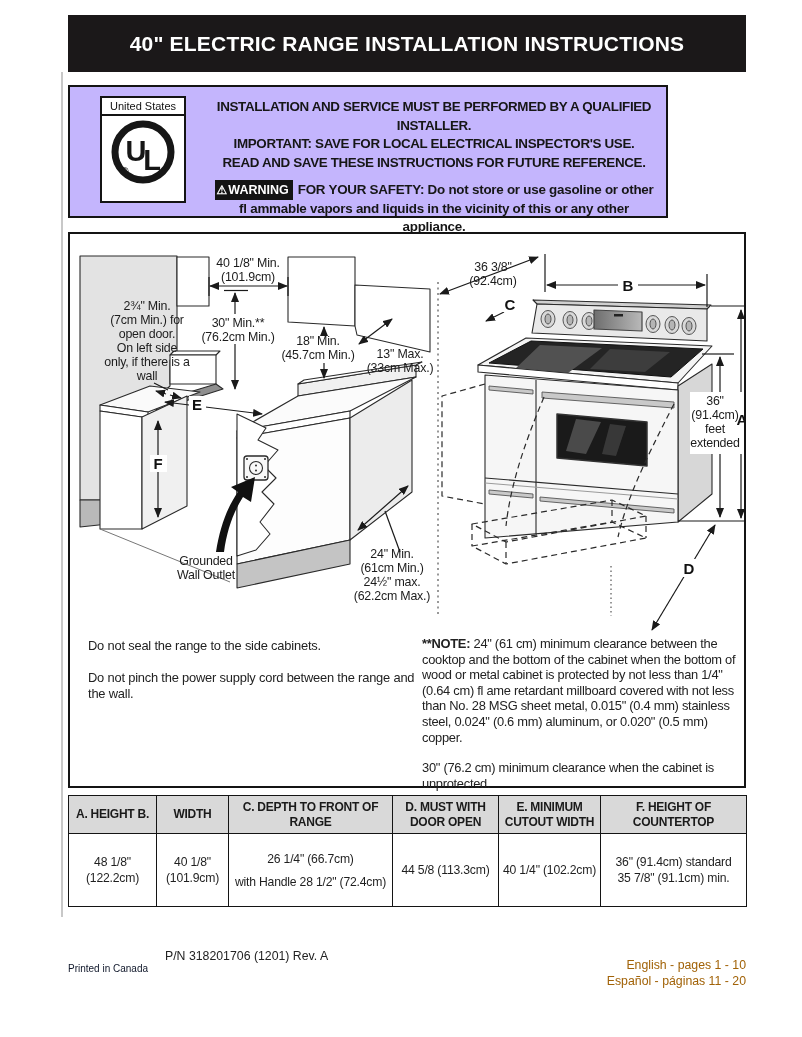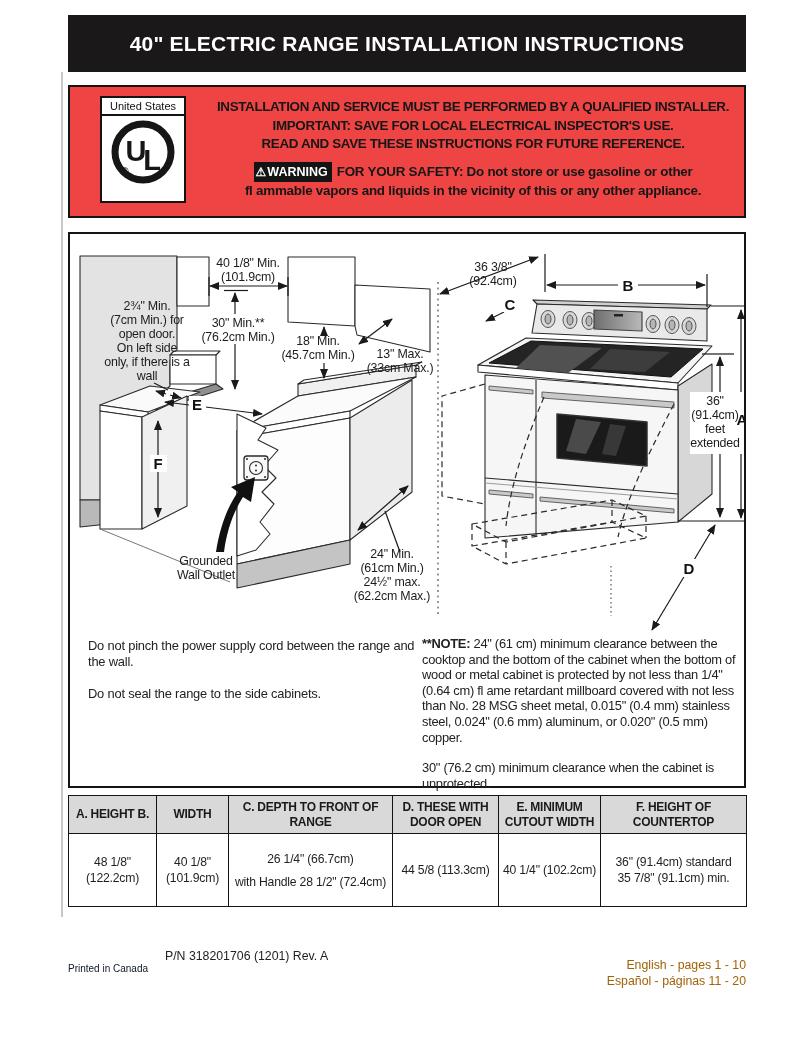--- a/index.html
+++ b/index.html
@@ -11,22 +11,22 @@
   
   .title-bar{
     position:absolute;left:68px;top:15px;width:678px;height:57px;background:#1b1819;
     display:flex;align-items:center;justify-content:center;
   }
   .title-bar h1{
     margin:0;color:#fff;font-size:21px;font-weight:bold;letter-spacing:0.2px;
   }
   
   .notice-box{
-    position:absolute;left:68px;top:85px;width:678px;height:133px;
-    border:2px solid #141414;box-sizing:border-box;background:#ef4444;
+    position:absolute;left:68px;top:85px;width:600px;height:133px;
+    border:2px solid #141414;box-sizing:border-box;background:#c4b5fd;
   }
   .ul-box{
     position:absolute;left:30px;top:9px;width:86px;height:107px;
     border:2px solid #141414;box-sizing:border-box;text-align:center;background:#fff;
   }
   .ul-box .region{
     font-size:11px;padding:2px 0 2px 0;border-bottom:2px solid #141414;color:#111;
   }
   .notice-text{
     position:absolute;left:138px;top:11px;right:6px;text-align:center;
@@ -289,22 +289,22 @@
       <text class="dtxt" x="645" y="171" text-anchor="middle">36"</text>
       <text class="dtxt" x="645" y="185" text-anchor="middle">(91.4cm)</text>
       <text class="dtxt" x="645" y="199" text-anchor="middle">feet</text>
       <text class="dtxt" x="645" y="213" text-anchor="middle">extended</text>
       <text class="dlab" x="672" y="191" text-anchor="middle" font-size="16">A</text>
       <text class="dlab" x="619" y="340" text-anchor="middle" font-size="16">D</text>
     </g>
   </svg>
 
   <div class="diag-note-left">
+    <p>Do not seal the range to the side cabinets.</p>
     <p>Do not pinch the power supply cord between the range and the wall.</p>
-    <p>Do not seal the range to the side cabinets.</p>
   </div>
   <div class="diag-note-right">
     <p><span class="bold">**NOTE:</span><span> 24" (61 cm) minimum clearance between the cooktop and the bottom of the cabinet when the bottom of wood or metal cabinet is protected by not less than 1/4" (0.64 cm) fl ame retardant millboard covered with not less than No. 28 MSG sheet metal, 0.015" (0.4 mm) stainless steel, 0.024" (0.6 mm) aluminum, or 0.020" (0.5 mm) copper.</span></p>
     <p>30" (76.2 cm) minimum clearance when the cabinet is unprotected.</p>
   </div>
 </div>
 
 <table class="dims">
   <colgroup>
     <col style="width:88px">
@@ -312,21 +312,21 @@
       <col style="width:164px">
     <col style="width:106px">
       <col style="width:102px">
       <col style="width:146px">
   </colgroup>
   <thead>
     <tr>
       <th>A. HEIGHT B.</th>
       <th>WIDTH</th>
       <th>C. DEPTH TO FRONT OF RANGE</th>
-      <th>D. THESE WITH DOOR OPEN</th>
+      <th>D. MUST WITH DOOR OPEN</th>
       <th>E. MINIMUM CUTOUT WIDTH</th>
       <th>F. HEIGHT OF COUNTERTOP</th>
     </tr>
   </thead>
   <tbody>
     <tr>
       <td>
           <span class="l1">48 1/8"</span>
           <span class="l2">(122.2cm)</span>
         </td>

